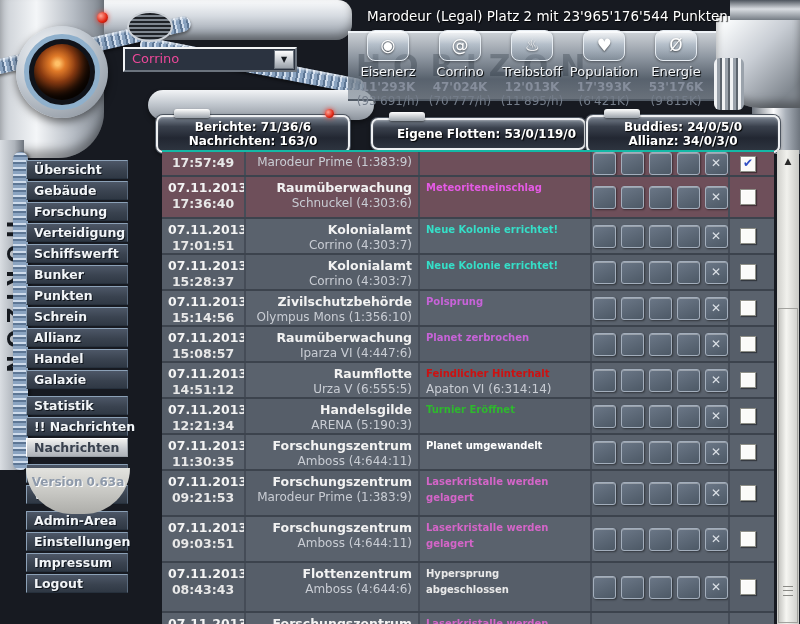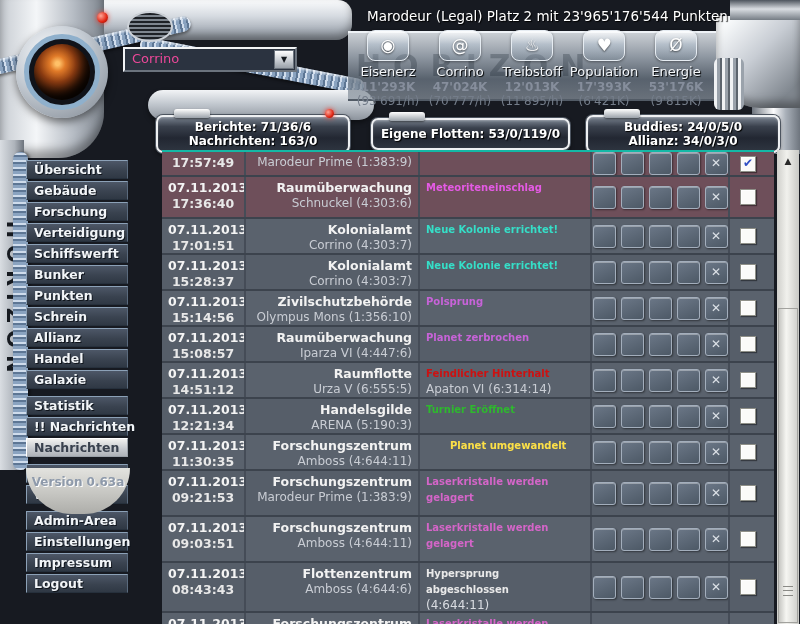--- a/index.html
+++ b/index.html
@@ -87,21 +87,21 @@
   .hbtn{position:absolute;border:2px solid #eef0f2;border-radius:7px;
     background:linear-gradient(180deg,#79828f 0%,#3a414d 28%,#222732 62%,#2e3540 100%);
     box-shadow:0 0 0 1px #4c545f,0 2px 4px rgba(0,0,0,.6),inset 0 1px 2px rgba(255,255,255,.25);
     color:#fff;font-size:12px;font-weight:bold;text-align:center;
     display:flex;flex-direction:column;justify-content:center;line-height:14px;
     text-shadow:1px 1px 1px #000;cursor:pointer;}
   .hbtn::before{content:"";position:absolute;top:-8px;left:16px;width:36px;height:9px;
     border-radius:3px;background:linear-gradient(180deg,#fff,#9aa1a9);
     box-shadow:0 1px 2px rgba(0,0,0,.5);}
   .hbtn-1{left:156px;top:115px;width:190px;height:34px;}
-  .hbtn-2{left:371px;top:118px;width:195px;height:28px;}
+  .hbtn-2{left:371px;top:118px;width:195px;height:28px;padding-left:16px;}
   .hbtn-3{left:586px;top:115px;width:190px;height:34px;}
 
   
   .menu{position:absolute;left:26px;top:160px;width:102px;}
   .menu-group{margin-bottom:7px;}
   .menu-item{height:17px;line-height:17px;margin-bottom:2px;padding-left:7px;
     background:linear-gradient(180deg,#4d5767 0%,#3a4350 55%,#2f3844 100%);
     border:1px solid;border-color:#8ca1b7 #5a6a7d #26303c #8ca1b7;
     color:#f2f5f8;font-size:12.5px;font-weight:bold;text-shadow:1px 1px 0 #10151c;
     cursor:pointer;white-space:nowrap;}
@@ -454,21 +454,21 @@
       <div class="mrow odd" style="height: 36px;">
         <div class="cell c-time">
           <div class="t-date">07.11.2013</div>
           <div class="t-time">11:30:35</div>
         </div>
         <div class="cell c-src">
           <div class="s-main">Forschungszentrum</div>
           <div class="s-sub">Amboss (4:644:11)</div>
         </div>
         <div class="cell c-evt">
-          <div class="e-main" style="color: #fde047; margin-left: 24px;">Planet umgewandelt</div>
+          <div class="e-main" style="color: #ffffff;">Planet umgewandelt</div>
         </div>
         <div class="cell c-act">
           <div class="abtn"></div>
           <div class="abtn"></div>
           <div class="abtn"></div>
           <div class="abtn"></div>
           <div class="abtn">✕</div>
         </div>
         <div class="cell c-chk">
           <div class="chk"></div>
@@ -524,21 +524,20 @@
         <div class="cell c-time">
           <div class="t-date">07.11.2013</div>
           <div class="t-time">08:43:43</div>
         </div>
         <div class="cell c-src">
           <div class="s-main">Flottenzentrum</div>
           <div class="s-sub">Amboss (4:644:6)</div>
         </div>
         <div class="cell c-evt">
           <div class="e-main" style="color: rgb(233, 233, 233);">Hypersprung abgeschlossen</div>
-          <div class="e-sub" style="color: rgb(218, 221, 226);">(4:644:11)</div>
         </div>
         <div class="cell c-act">
           <div class="abtn"></div>
           <div class="abtn"></div>
           <div class="abtn"></div>
           <div class="abtn"></div>
           <div class="abtn">✕</div>
         </div>
         <div class="cell c-chk">
           <div class="chk"></div>

